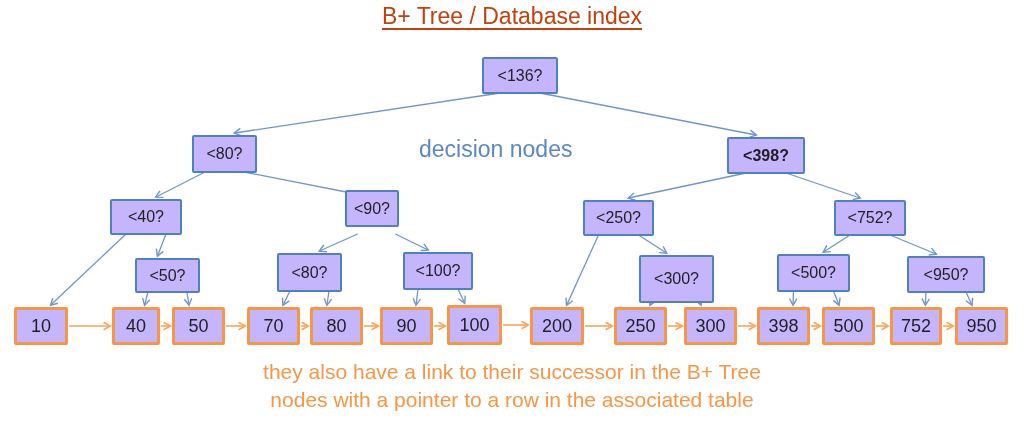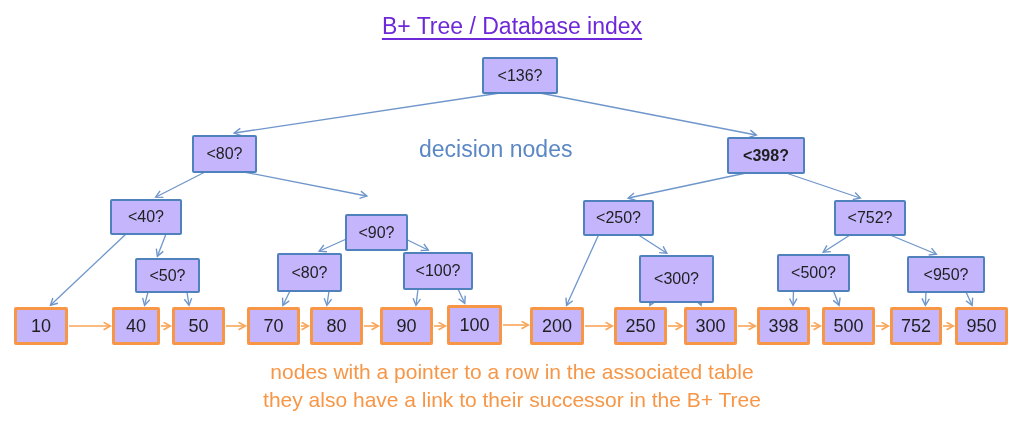--- a/index.html
+++ b/index.html
@@ -7,24 +7,23 @@
     position:relative;
     width:1024px;height:424px;
     background:#ffffff;
     overflow:hidden;
     font-family:"Liberation Sans",sans-serif;
   }
   .edges-layer{position:absolute;left:0;top:0;width:1024px;height:424px;}
   .diagram-title{
     position:absolute;top:3px;left:0;width:100%;
     text-align:center;
-    font-size:23px;color:#6d28d9;
+    font-size:23px;color:#c2410c;
     text-decoration:underline;
     text-underline-offset:4px;
-    margin-top:10px;
   }
   .decision-label{
     position:absolute;left:419px;top:136px;
     font-size:23px;
     color:var(--decision-label-text,#5b87c5);
     white-space:nowrap;
   }
   .caption{
     position:absolute;top:358px;left:0;width:100%;
     text-align:center;
@@ -105,21 +104,21 @@
 
   <div class="diagram-title">B+ Tree / Database index</div>
 
   <div class="decision-label">decision nodes</div>
 
   <div id="nodes-layer">
       <div class="node decision" style="left: 482px; top: 57px; width: 76px; height: 37px;">&lt;136?</div>
       <div class="node decision" style="left: 192px; top: 135px; width: 65px; height: 38px;">&lt;80?</div>
       <div class="node decision" style="left: 727px; top: 137px; width: 78px; height: 37px; font-weight: bold;">&lt;398?</div>
       <div class="node decision" style="left: 110px; top: 199px; width: 72px; height: 36px;">&lt;40?</div>
-      <div class="node decision" style="left: 345px; top: 214px; width: 63px; height: 37px;">&lt;90?</div>
+      <div class="node decision" style="left: 345px; top: 190px; width: 54px; height: 37px;">&lt;90?</div>
       <div class="node decision" style="left: 583px; top: 200px; width: 71px; height: 36px;">&lt;250?</div>
       <div class="node decision" style="left: 834px; top: 200px; width: 72px; height: 36px;">&lt;752?</div>
       <div class="node decision" style="left: 135px; top: 258px; width: 65px; height: 35px;">&lt;50?</div>
       <div class="node decision" style="left: 277px; top: 253px; width: 65px; height: 39px;">&lt;80?</div>
       <div class="node decision" style="left: 403px; top: 252px; width: 70px; height: 38px;">&lt;100?</div>
       <div class="node decision" style="left: 639px; top: 255px; width: 75px; height: 48px;">&lt;300?</div>
       <div class="node decision" style="left: 777px; top: 254px; width: 73px; height: 38px;">&lt;500?</div>
       <div class="node decision" style="left: 907px; top: 256px; width: 78px; height: 37px;">&lt;950?</div>
       <div class="node leaf" style="left: 14px; top: 307px; width: 54px; height: 38px;">10</div>
       <div class="node leaf" style="left: 112px; top: 307px; width: 48px; height: 38px;">40</div>
@@ -131,16 +130,16 @@
       <div class="node leaf" style="left: 530px; top: 307px; width: 54px; height: 38px;">200</div>
       <div class="node leaf" style="left: 614px; top: 307px; width: 53px; height: 38px;">250</div>
       <div class="node leaf" style="left: 684px; top: 307px; width: 53px; height: 38px;">300</div>
       <div class="node leaf" style="left: 757px; top: 307px; width: 53px; height: 38px;">398</div>
       <div class="node leaf" style="left: 822px; top: 307px; width: 53px; height: 38px;">500</div>
       <div class="node leaf" style="left: 890px; top: 307px; width: 52px; height: 38px;">752</div>
       <div class="node leaf" style="left: 955px; top: 307px; width: 53px; height: 38px;">950</div>
     </div>
 
   <div class="caption">
+    <div>they also have a link to their successor in the B+ Tree</div>
     <div>nodes with a pointer to a row in the associated table</div>
-    <div>they also have a link to their successor in the B+ Tree</div>
   </div>
 </div>
 
 </body></html>

